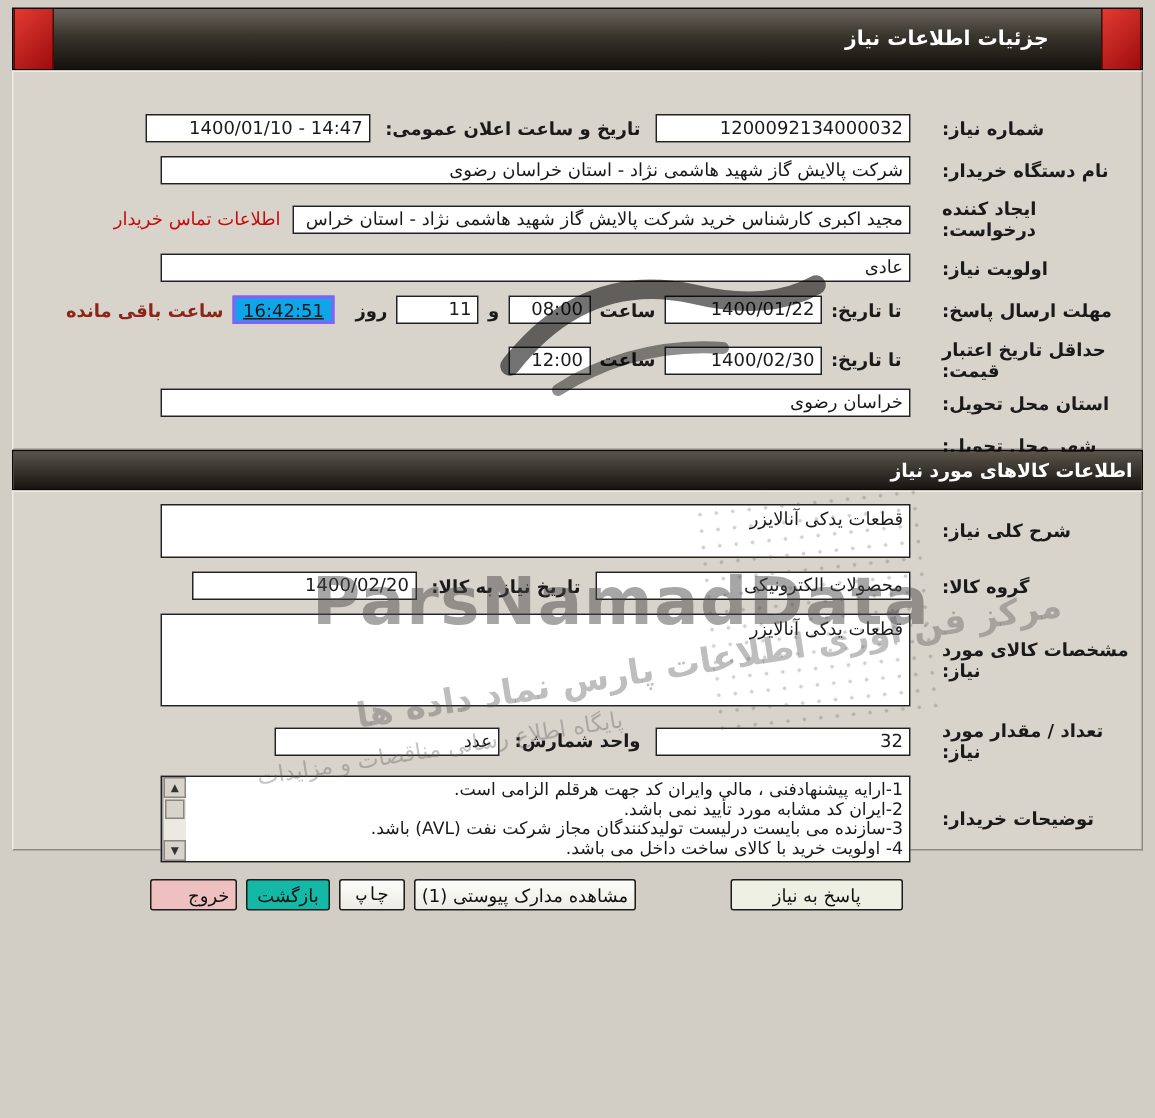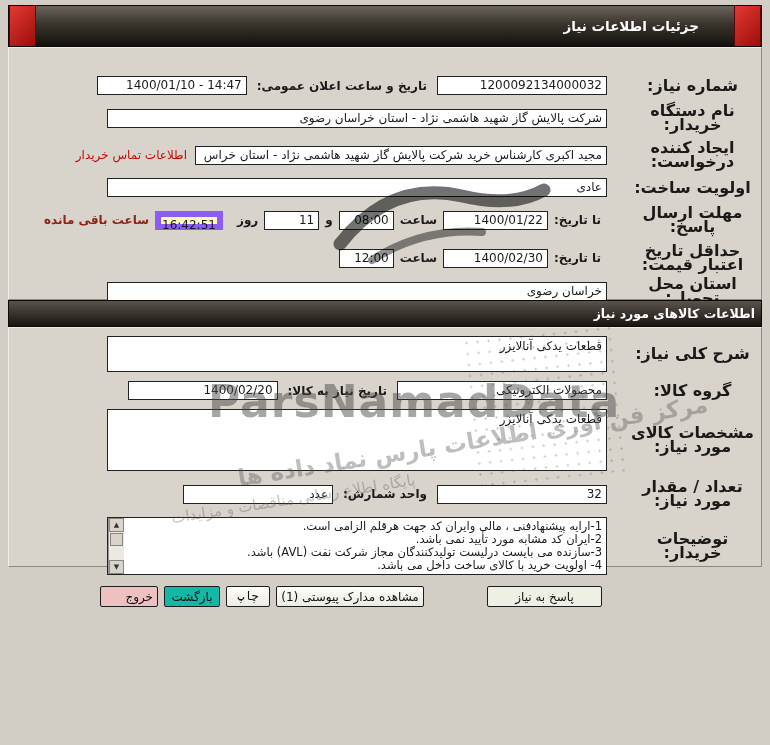--- a/index.html
+++ b/index.html
@@ -45,21 +45,21 @@
     border: 1px solid; border-color: #efece6 #8e8a82 #8e8a82 #efece6;
   }
   .panel1 { top: 47px; height: 253px; padding: 28px 4px 0; }
   .panel2 { top: 327px; height: 240px; padding: 8px 4px 0; }
 
   .row { display: flex; align-items: center; min-height: 19px; margin-bottom: 9px; }
   .row.tall { min-height: 30px; margin-bottom: 4px; }
 
   .lbl {
     width: 150px; flex: 0 0 150px; padding-left: 21px;
-    font-weight: bold; font-size: 16px; text-align: center; line-height: 14px;
+    font-weight: bold; font-size: 12px; text-align: left; line-height: 14px;
   }
   .midlbl { font-weight: bold; font-size: 12px; margin: 0 10px; white-space: nowrap; }
   .smalllbl { font-weight: bold; font-size: 12px; margin: 0 6px; white-space: nowrap; }
 
   .box {
     background: #fff; border: 1px solid #222;
     height: 19px; line-height: 17px; padding: 0 4px;
     white-space: nowrap; overflow: hidden; font-size: 12px;
   }
   .ltr { direction: ltr; text-align: right; unicode-bidi: isolate; }
@@ -69,22 +69,22 @@
   .area {
     background: #fff; border: 1px solid #222;
     padding: 2px 4px; font-size: 12px; line-height: 14px; overflow: hidden;
   }
   .h36 { width: 500px; height: 36px; }
   .h62 { width: 500px; height: 62px; }
 
   .contact-link { color: #c40a0a; font-size: 12px; margin-right: 8px; white-space: nowrap; cursor: pointer; }
   .countdown {
     width: 68px; height: 19px; line-height: 17px; text-align: center;
-    background: #fef9c3; border: 6px solid #8b5cf6; margin-right: 8px;
-    font-size: 12px; direction: ltr;
+    background: #0ea5e9; border: 2px solid #8b5cf6; margin-right: 8px;
+    font-size: 12px; direction: ltr; text-decoration: underline;
   }
   .remaining { color: #8c2418; font-weight: bold; font-size: 12px; margin-right: 6px; white-space: nowrap; }
 
   
   .notes { width: 500px; height: 58px; background: #fff; border: 1px solid #222; display: flex; overflow: hidden; }
   .notes-text { flex: 1 1 auto; padding: 2px 4px; font-size: 11.5px; line-height: 13px; overflow: hidden; }
   .vscroll {
     flex: 0 0 16px; width: 16px; background: #ece9e2;
     border-left: 1px solid #999; display: flex; flex-direction: column;
   }
@@ -156,21 +156,21 @@
       <span class="box w500">شرکت پالایش گاز شهید هاشمی نژاد - استان خراسان رضوی</span>
     </div>
 
     <div class="row">
       <span class="lbl">ایجاد کننده درخواست:</span>
       <span class="box w412">مجید اکبری  کارشناس خرید شرکت پالایش گاز شهید هاشمی نژاد - استان خراس</span>
       <span class="contact-link">اطلاعات تماس خریدار</span>
     </div>
 
     <div class="row">
-      <span class="lbl">اولویت ساخت:</span>
+      <span class="lbl">اولویت نیاز:</span>
       <span class="box w500">عادی</span>
     </div>
 
     <div class="row">
       <span class="lbl">مهلت ارسال پاسخ:</span>
       <span class="smalllbl">تا تاریخ:</span>
       <span class="box w105 ltr">1400/01/22</span>
       <span class="smalllbl">ساعت</span>
       <span class="box w55 ltr">08:00</span>
       <span class="smalllbl">و</span>

